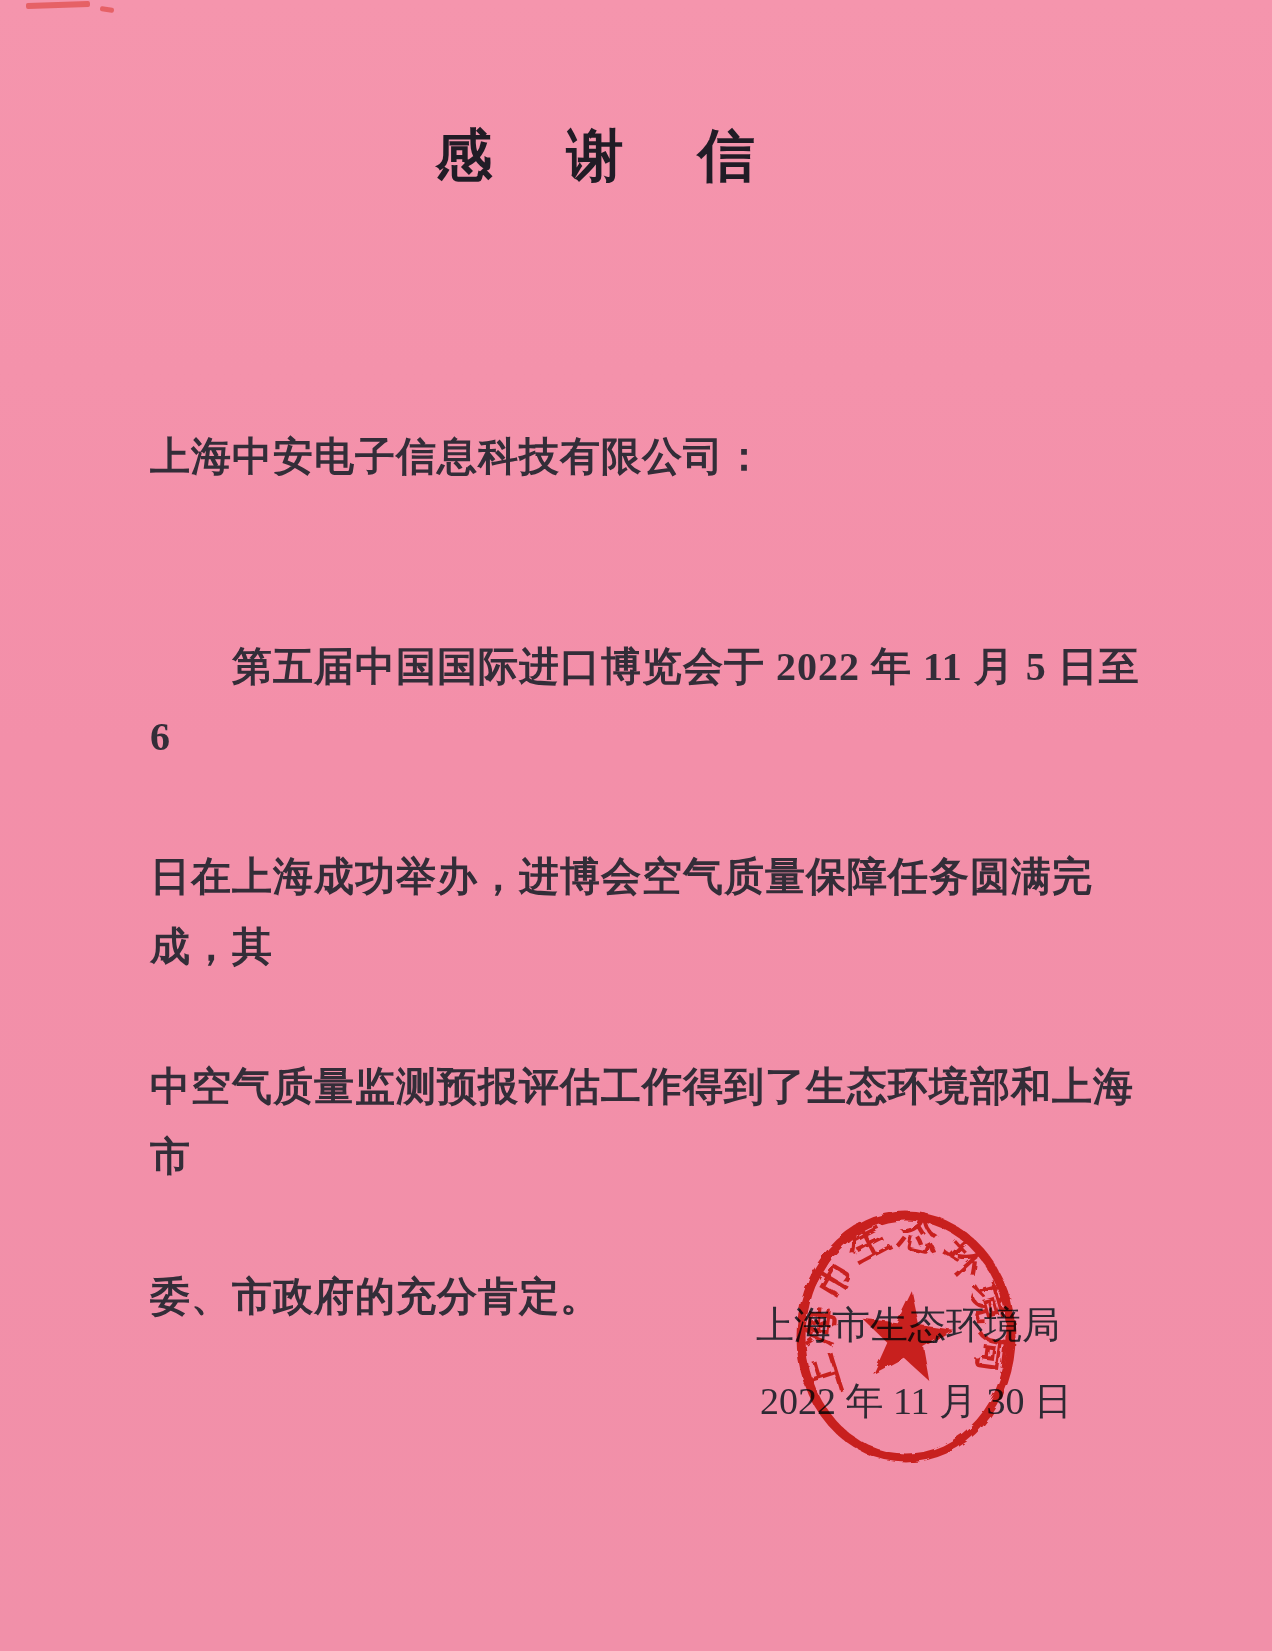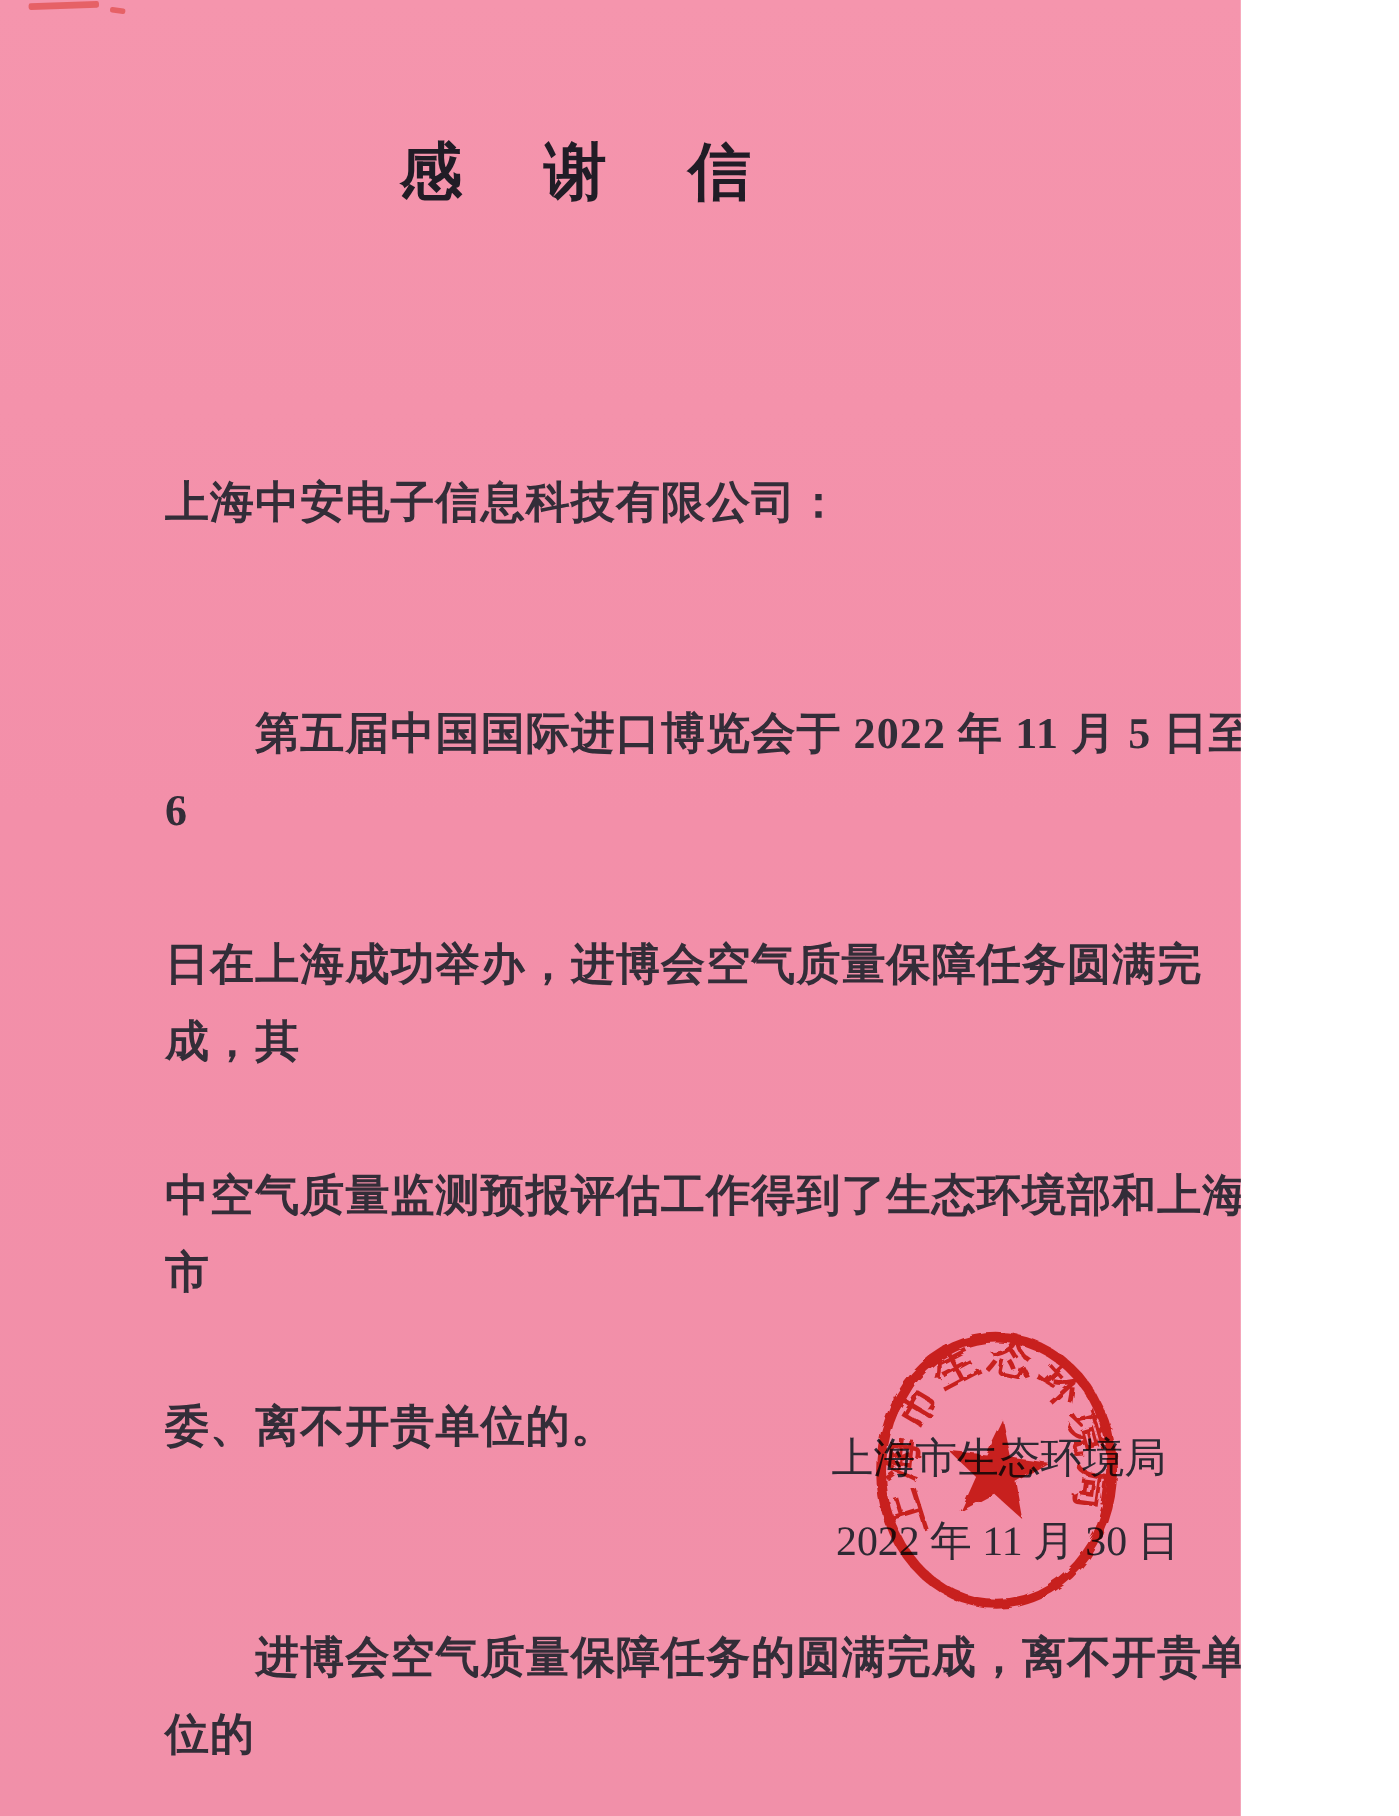--- a/index.html
+++ b/index.html
@@ -3,21 +3,21 @@
 <meta charset="utf-8">
 <style>
   html,body{margin:0;padding:0;}
   body{
     width:1272px;height:1651px;
     font-family:"Liberation Serif","DejaVu Serif",serif;
     overflow:hidden;
   }
   .paper{
     position:relative;
-    width:1128px;height:1651px;
+    width:1272px;height:1651px;
     background:linear-gradient(180deg,#f595ad 0%,#f38fa9 45%,#f190a9 100%);
     overflow:hidden;
   }
   
   .scan-mark{position:absolute;background:#d8362b;opacity:.55;border-radius:2px;}
   .m1{left:26px;top:2px;width:64px;height:6px;transform:rotate(-2deg);}
   .m2{left:100px;top:7px;width:14px;height:5px;transform:rotate(8deg);}
 
   .title{
     position:absolute;left:0;right:0;top:118px;
@@ -65,22 +65,21 @@
   <div class="scan-mark m1"></div>
   <div class="scan-mark m2"></div>
 
   <div class="title">感 谢 信</div>
 
   <div class="body-block">
     <div class="line">上海中安电子信息科技有限公司：</div>
     <div class="line">　　第五届中国国际进口博览会于 2022 年 11 月 5 日至 6</div>
     <div class="line">日在上海成功举办，进博会空气质量保障任务圆满完成，其</div>
     <div class="line">中空气质量监测预报评估工作得到了生态环境部和上海市</div>
-    <div class="line">委、离不开贵单位的。</div>
-    <div class="line">　　进博会空气质量保障任务的圆满完成，离不开贵单位的</div>
+    <div class="line">委、市政府的充分肯定。</div>
     
     
     
     
     
     
   </div>
 
   <div class="signature">上海市生态环境局</div>
   <div class="date">2022 年 11 月 30 日</div>

